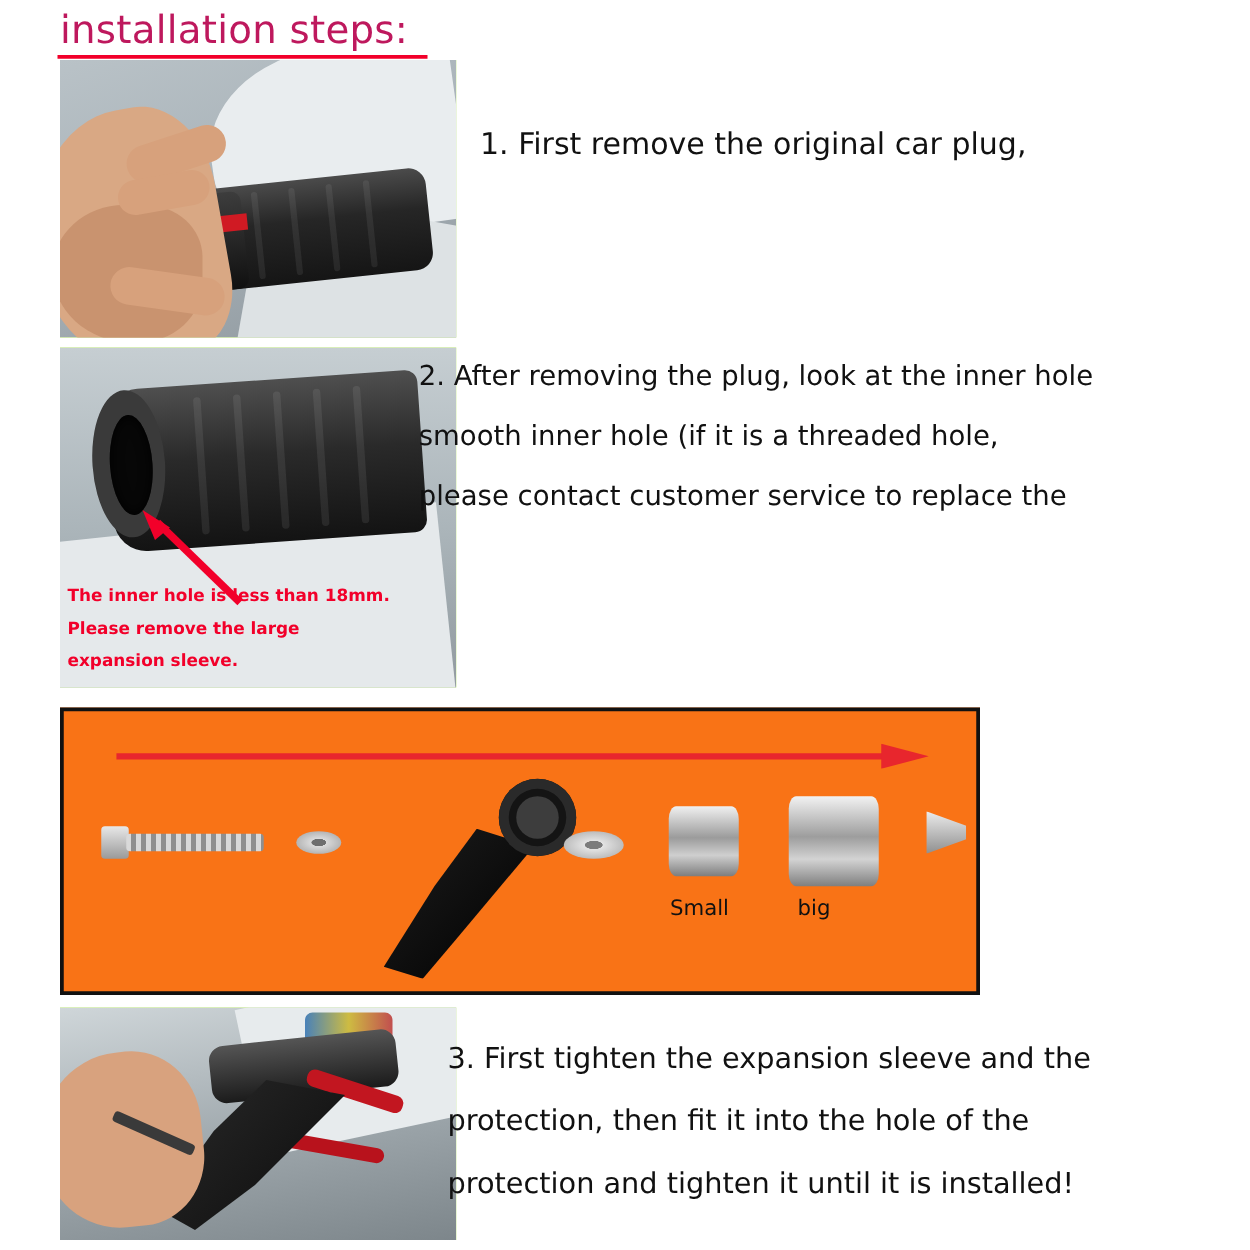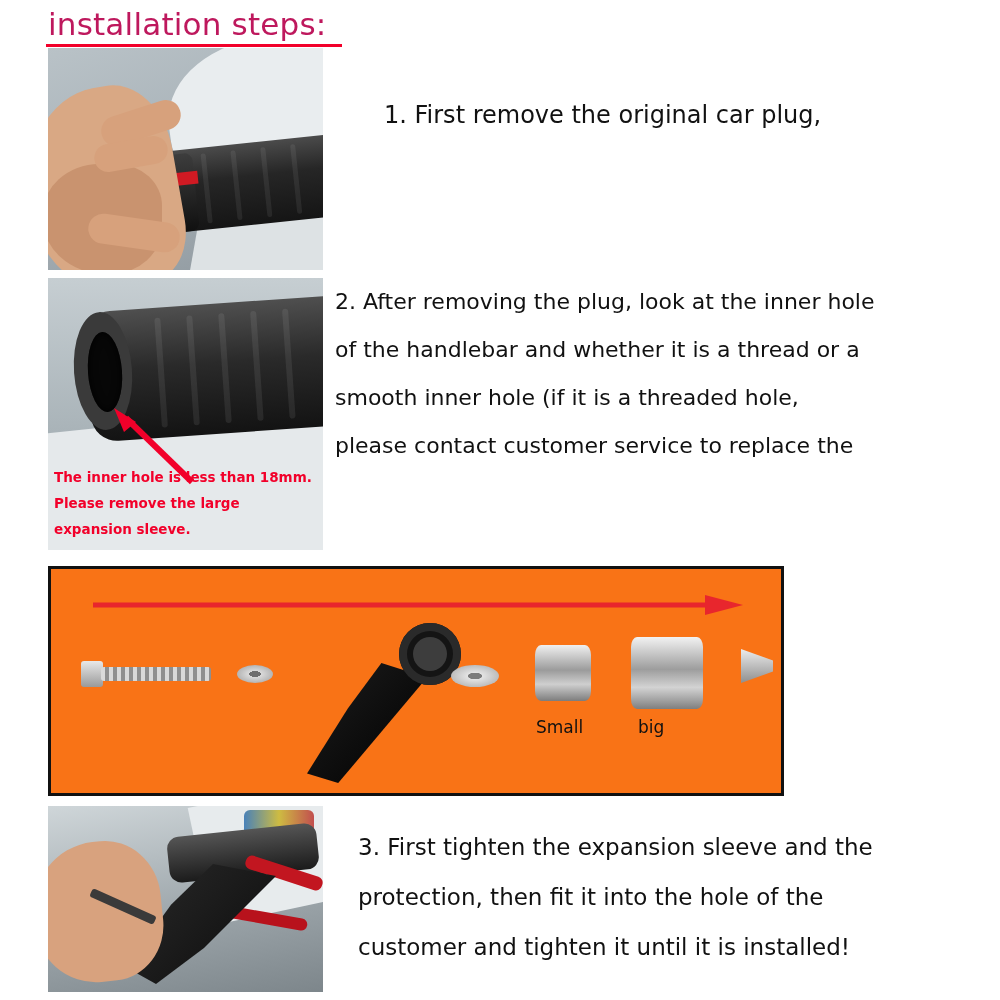--- a/index.html
+++ b/index.html
@@ -32,20 +32,21 @@
     width: 296px;
     height: 3px;
     background: #f2002a;
   }
 
   
   .photo {
     position: absolute;
     overflow: hidden;
     background: #bef264;
+    padding-left: 42px;
   }
 
   
   #photo1 { left: 48px; top: 48px; width: 275px; height: 222px; }
   .p1-sky {
     position: absolute; inset: 0;
     background: linear-gradient(160deg,#b9c2c7 0%, #a9b3b9 45%, #8e979d 100%);
   }
   .p1-white-panel {
     position: absolute; left: 120px; top: -10px; width: 200px; height: 150px;
@@ -288,22 +289,21 @@
   <div class="p3-hand"></div>
   <div class="p3-tool"></div>
 </div>
 
 <div class="steptext" id="step1">
   <div>1. First remove the original car plug,</div>
 </div>
 
 <div class="steptext" id="step2">
   <div>2. After removing the plug, look at the inner hole</div>
-  <div>of the handlebar and whether it is a thread or a</div>
   <div>smooth inner hole (if it is a threaded hole,</div>
   <div>please contact customer service to replace the</div>
 </div>
 
 <div class="steptext" id="step3">
   <div>3. First tighten the expansion sleeve and the</div>
   <div>protection, then fit it into the hole of the</div>
-  <div>customer and tighten it until it is installed!</div>
+  <div>protection and tighten it until it is installed!</div>
 </div>
 
 </body></html>

